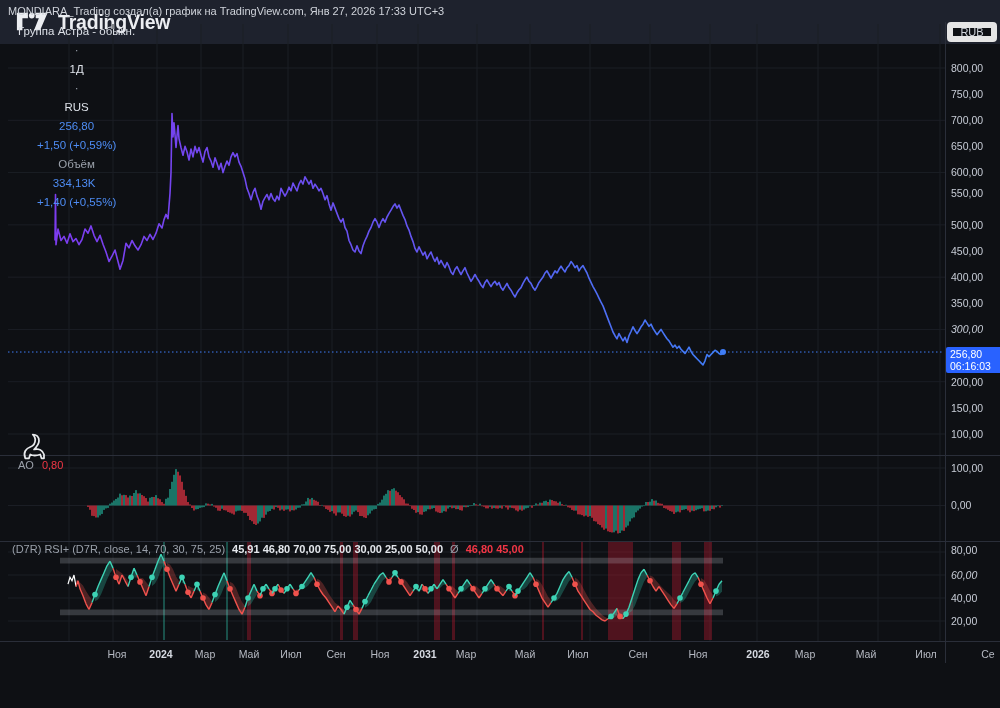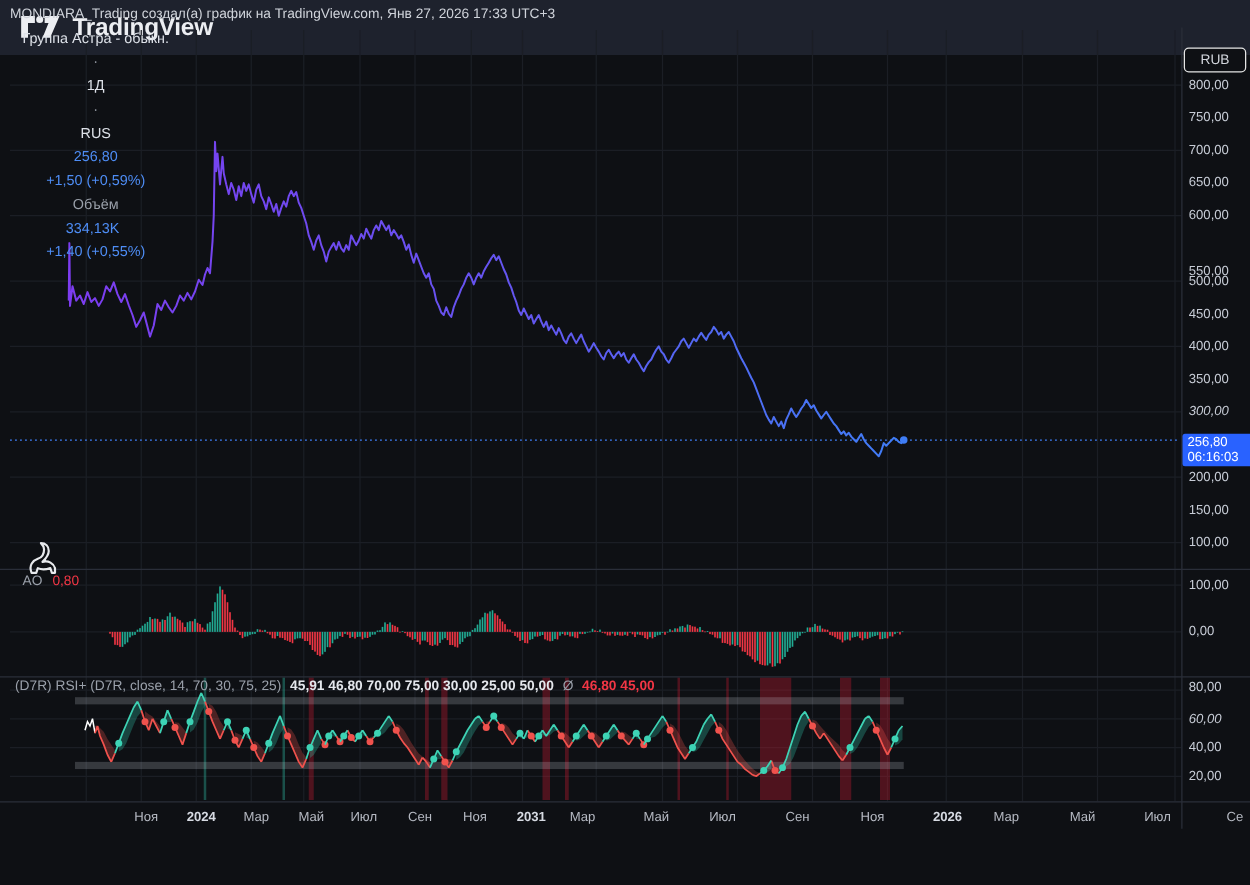--- a/index.html
+++ b/index.html
@@ -4,21 +4,21 @@
 <style>
   html,body{margin:0;padding:0;background:#000;}
   #chart-root{position:relative;width:1000px;height:708px;background:#0e1014;overflow:hidden;
     font-family:"Liberation Sans","DejaVu Sans",sans-serif;}
   #chart-svg{position:absolute;left:0;top:0;z-index:1;}
   .ovl{position:absolute;z-index:5;}
   #header-bar{left:0;top:0;width:100%;height:22px;line-height:22px;padding-left:8px;
     font-size:11px;color:#cfd3da;white-space:nowrap;}
   #legend-row{left:18px;top:25px;font-size:11.5px;display:flex;gap:7px;white-space:nowrap;align-items:center;flex-direction:column;}
   .t-white{color:#dde1e8;} .t-blue{color:#4e8df5;} .t-dim{color:#9aa0aa;} .t-red{color:#f23645;} .t-val{color:#e4e7ec;font-weight:bold;}
-  #rub-button{left:947px;top:38px;width:50px;height:20px;border:1px solid #e5e5e5;border-radius:4px;
+  #rub-button{left:947px;top:22px;width:50px;height:20px;border:6px solid #e5e5e5;border-radius:4px;
     color:#d1d5dc;font-size:11px;display:flex;align-items:center;justify-content:center;background:#0e1014;box-sizing:border-box;}
   #price-badge{left:946px;top:347px;width:52px;padding:1px 0 1px 4px;background:#2962ff;border-radius:2px;
     color:#fff;font-size:10.5px;line-height:12px;}
   #scale-labels span, #x-labels span{position:absolute;font-size:10.5px;color:#c7ccd6;white-space:nowrap;}
   #x-labels span{transform:translateX(-50%);top:648px;color:#b6bac3;margin-left:48px;}
   #ao-legend{left:18px;top:459px;font-size:11px;display:flex;gap:8px;}
   #rsi-legend{left:12px;top:543px;font-size:11px;display:flex;gap:7px;white-space:nowrap;}
   #dino{left:19px;top:432px;}
   #footer-bar{left:0;top:664px;width:1000px;height:44px;background:#1e222d;display:flex;align-items:center;z-index:6;}
   #tv-logo{display:flex;align-items:center;gap:9px;margin-left:16px;}
@@ -548,21 +548,21 @@
     <span class="t-dim">Ø</span>
     <span class="t-red" style="font-weight:bold">46,80  45,00</span>
   </div>
 
   <div id="scale-labels">
       <span style="left: 951px; top: 62px;">800,00</span>
       <span style="left: 951px; top: 88px;">750,00</span>
       <span style="left: 951px; top: 114px;">700,00</span>
       <span style="left: 951px; top: 140px;">650,00</span>
       <span style="left: 951px; top: 166px;">600,00</span>
-      <span style="left: 951px; top: 211px;">550,00</span>
+      <span style="left: 951px; top: 187px;">550,00</span>
       <span style="left: 951px; top: 219px;">500,00</span>
       <span style="left: 951px; top: 245px;">450,00</span>
       <span style="left: 951px; top: 271px;">400,00</span>
       <span style="left: 951px; top: 297px;">350,00</span>
       <span style="left: 951px; top: 323px; font-style: italic;">300,00</span>
       <span style="left: 951px; top: 376px;">200,00</span>
       <span style="left: 951px; top: 402px;">150,00</span>
       <span style="left: 951px; top: 428px;">100,00</span>
       <span style="left: 951px; top: 462px;">100,00</span>
       <span style="left: 951px; top: 499px;">0,00</span>

